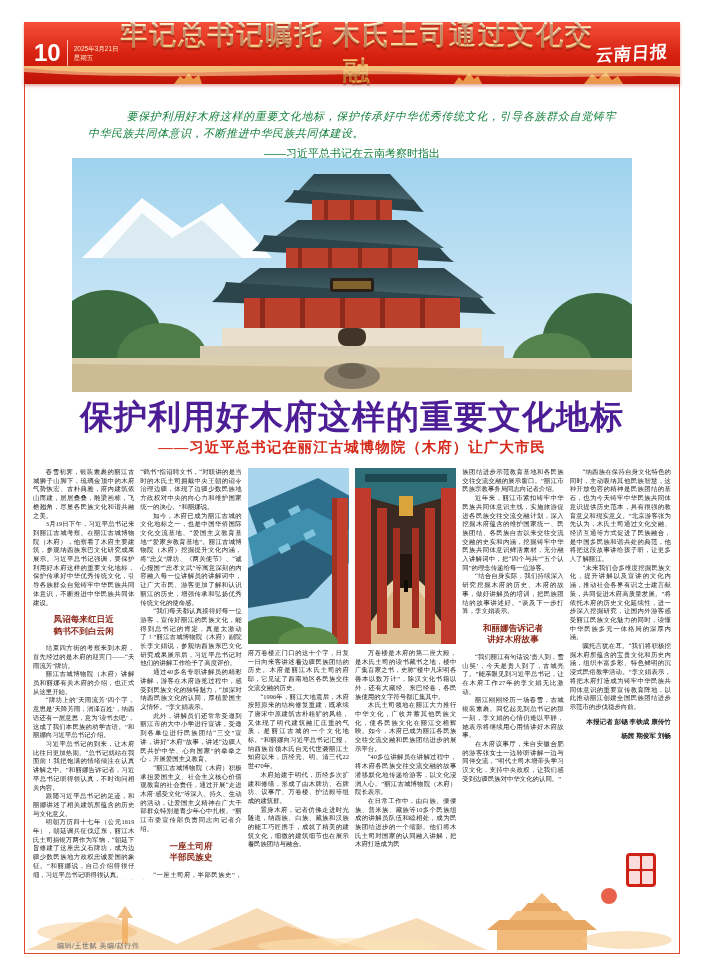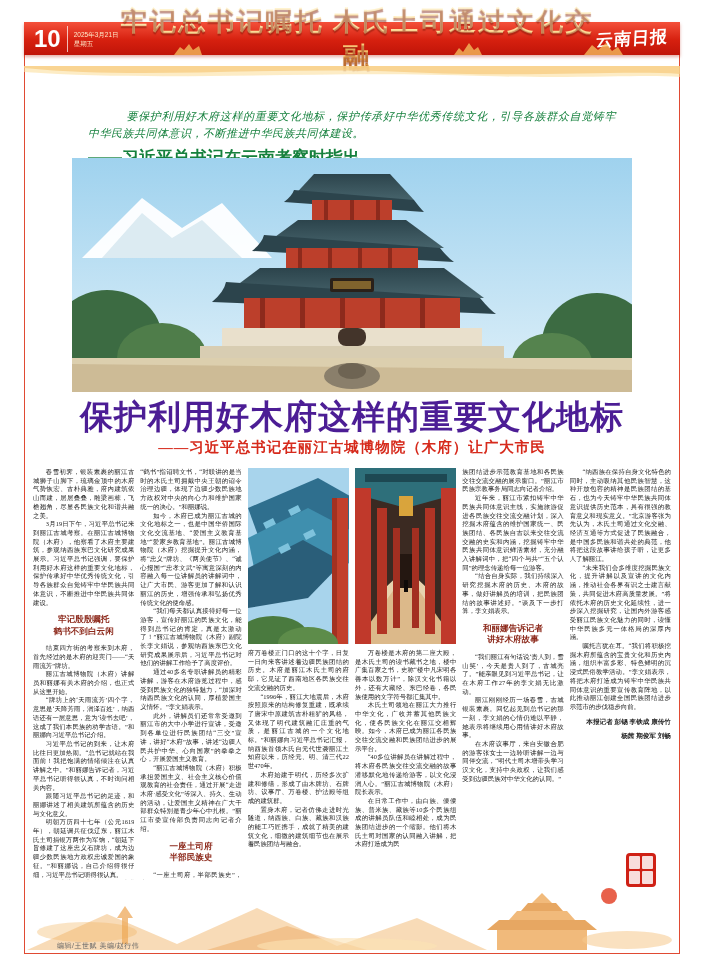--- a/index.html
+++ b/index.html
@@ -2,43 +2,43 @@
 <html><head>
 <meta charset="utf-8">
 <style>
   html,body{margin:0;padding:0;}
   body{width:704px;height:970px;position:relative;background:#ffffff;overflow:hidden;
        font-family:"Liberation Serif","DejaVu Serif",serif;color:#222;}
   
   .frame{position:absolute;left:24px;top:24px;width:654px;height:928px;
          border:1.5px solid #e04a33;background:#fff;}
   
-  .banner{position:absolute;left:24px;top:22px;width:656px;height:33px;
+  .banner{position:absolute;left:24px;top:22px;width:656px;height:62px;
           background:linear-gradient(180deg,#f4503a 0%,#d6200f 55%,#c01408 100%);
           display:flex;align-items:center;box-shadow:0 2px 3px rgba(180,30,10,.35);}
   .pagenum{font-family:"Liberation Sans",sans-serif;font-weight:bold;color:#fff;
            font-size:24px;margin-left:10px;line-height:1;}
   .pn-sep{width:1px;height:26px;background:rgba(255,255,255,.7);margin:0 6px;}
   .dateblock{color:#ffe9c9;font-family:"Liberation Sans",sans-serif;font-size:6.5px;line-height:9px;}
   .banner-title{flex:1;text-align:center;font-family:"Liberation Sans",sans-serif;
           font-weight:bold;font-size:27px;letter-spacing:2px;
           background:linear-gradient(180deg,#fff3cf 10%,#ffd98e 45%,#f2ae4e 90%);
           -webkit-background-clip:text;background-clip:text;color:transparent;
           text-shadow:0 1.5px 1px rgba(120,20,5,.45);}
   .masthead{font-family:"DejaVu Serif","Liberation Serif",serif;font-weight:bold;
           color:#fff;font-size:17px;margin-right:12px;transform:rotate(-3deg) skewX(-6deg);
           letter-spacing:1px;white-space:nowrap;}
   .banner-deco{position:absolute;bottom:0;left:0;width:100%;height:18px;opacity:.9;}
   .ribbon{position:absolute;left:24px;top:66px;width:656px;height:16px;}
   
   .quote{position:absolute;left:88px;top:108px;width:528px;color:#15803d;}
   .quote-text{font-size:11px;line-height:17px;text-align:justify;text-indent:3.5em;
               font-style:italic;letter-spacing:.5px;}
-  .quote-attr{font-family:"Liberation Sans",sans-serif;font-weight:bold;font-size:17px;
-              text-align:left;margin-top:4px;font-style:normal;}
+  .quote-attr{font-family:"Liberation Sans",sans-serif;font-weight:normal;font-size:11px;
+              text-align:center;margin-top:4px;font-style:normal;}
   
   .main-photo{position:absolute;left:72px;top:158px;width:560px;height:234px;overflow:hidden;}
   
   .headline{position:absolute;left:40px;top:399px;width:624px;text-align:center;
             font-family:"Liberation Sans",sans-serif;font-weight:bold;font-size:33px;
             color:#4c1d95;letter-spacing:1px;line-height:36px;}
   .subheadline{position:absolute;left:40px;top:438px;width:624px;text-align:center;
             font-weight:bold;font-size:14.5px;color:#d62a1c;letter-spacing:1px;}
   
   .article{position:absolute;left:33px;top:468px;width:638px;height:412px;
@@ -148,21 +148,21 @@
 </div>
 
 <div class="headline">保护利用好木府这样的重要文化地标</div>
 <div class="subheadline">——习近平总书记在丽江古城博物院（木府）让广大市民</div>
 
 <div class="article">
   <div class="col">
       <div class="col-text">
         <div class="blk p">春雪初霁，银装素裹的丽江古城狮子山脚下，琉璃金顶中的木府气势恢宏、古朴典雅，府内建筑依山而建，层层叠叠，雕梁画栋，飞檐翘角，尽显各民族文化和谐共融之美。</div>
         <div class="blk p">3月19日下午，习近平总书记来到丽江古城考察。在丽江古城博物院（木府），他察看了木府主要建筑，参观纳西族东巴文化研究成果展示。习近平总书记强调，要保护利用好木府这样的重要文化地标，保护传承好中华优秀传统文化，引导各族群众自觉铸牢中华民族共同体意识，不断推进中华民族共同体建设。</div>
-        <div class="blk subhead">牢记殷殷嘱托
+        <div class="blk subhead">凤诏每来红日近
 鹤书不到白云闲</div>
         <div class="blk p">结束四方街的考察来到木府，首先经过的是木府的迎宾门——“天雨流芳”牌坊。</div>
         <div class="blk p">丽江古城博物院（木府）讲解员和丽娜有关木府的介绍，也正式从这里开始。</div>
         <div class="blk p">“牌坊上的‘天雨流芳’四个字，意思是‘天降芳雨，润泽百姓’，纳西语还有一层意思，意为‘读书去吧’，这成了我们本民族的劝学古语。”和丽娜向习近平总书记介绍。</div>
         <div class="blk p">习近平总书记的到来，让木府比往日更加热闹。“总书记就站在我面前！我把饱满的情绪倾注在认真讲解之中。”和丽娜告诉记者，习近平总书记听得很认真，不时询问相关内容。</div>
         <div class="blk p">跟随习近平总书记的足迹，和丽娜讲述了相关建筑所蕴含的历史与文化意义。</div>
         <div class="blk p">明朝万历四十七年（公元1619年），朝廷调兵征伐辽东，丽江木氏土司捐银万两作为军饷，“朝廷下旨修建了这座忠义石牌坊，成为边疆少数民族地方政权忠诚爱国的象征。”和丽娜说，自己介绍得很仔细，习近平总书记听得很认真。</div>
         <div class="blk p">在木府议事厅门前，一副对联吸引了习近平总书记的注意，他驻足观看——“凤诏每来红日近，鹤书不到白云闲”。</div>
       </div>
     </div>

